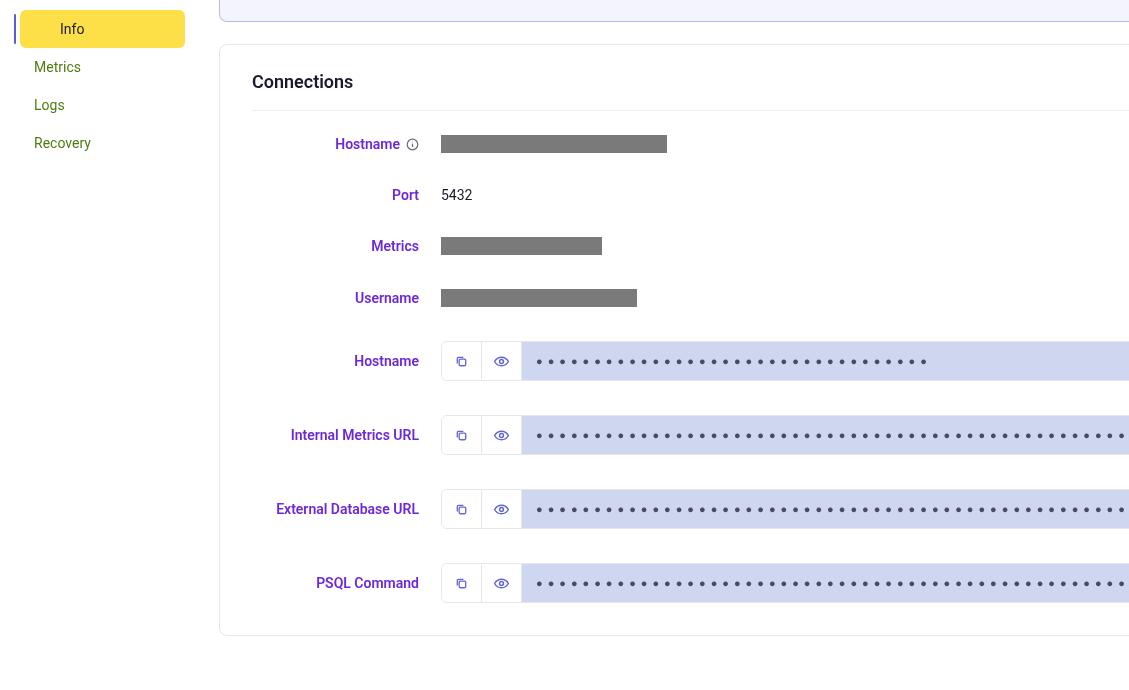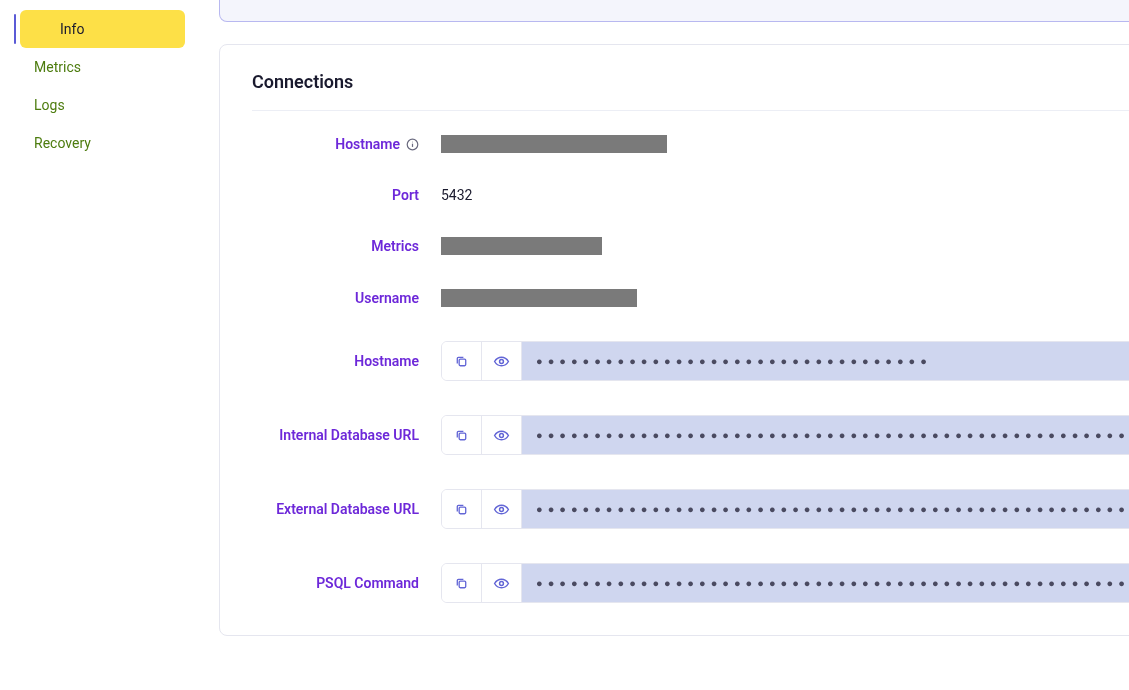--- a/index.html
+++ b/index.html
@@ -233,21 +233,21 @@
               </svg>
           </div>
           <div class="secret-value">
             <span class="dots">●●●●●●●●●●●●●●●●●●●●●●●●●●●●●●●●●●</span>
           </div>
         </div>
       </div>
 
       <div class="field-row">
         <div class="field-label">
-          <span>Internal Database URL</span>
+          <span>Internal Metrics URL</span>
         </div>
         <div class="secret-row">
           <div class="icon-btn">
             <svg width="15" height="15" viewBox="0 0 16 16" fill="none" stroke="currentColor" stroke-width="1.4">
                 <rect x="5.5" y="5.5" width="7" height="7" rx="1.2"></rect>
                 <path d="M3.5 10V4.7C3.5 4 4 3.5 4.7 3.5H10"></path>
               </svg>
           </div>
           <div class="icon-btn">
             <svg width="17" height="17" viewBox="0 0 16 16" fill="none" stroke="currentColor" stroke-width="1.4">

